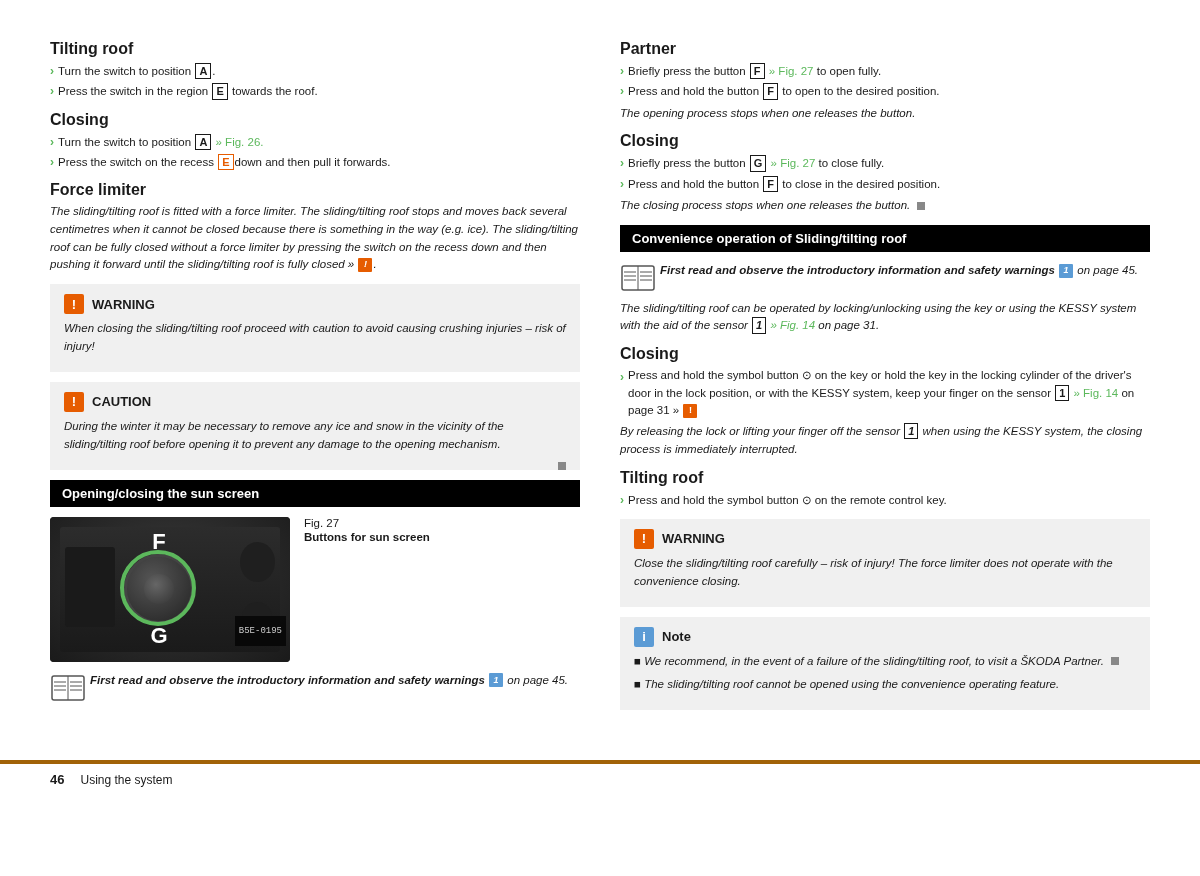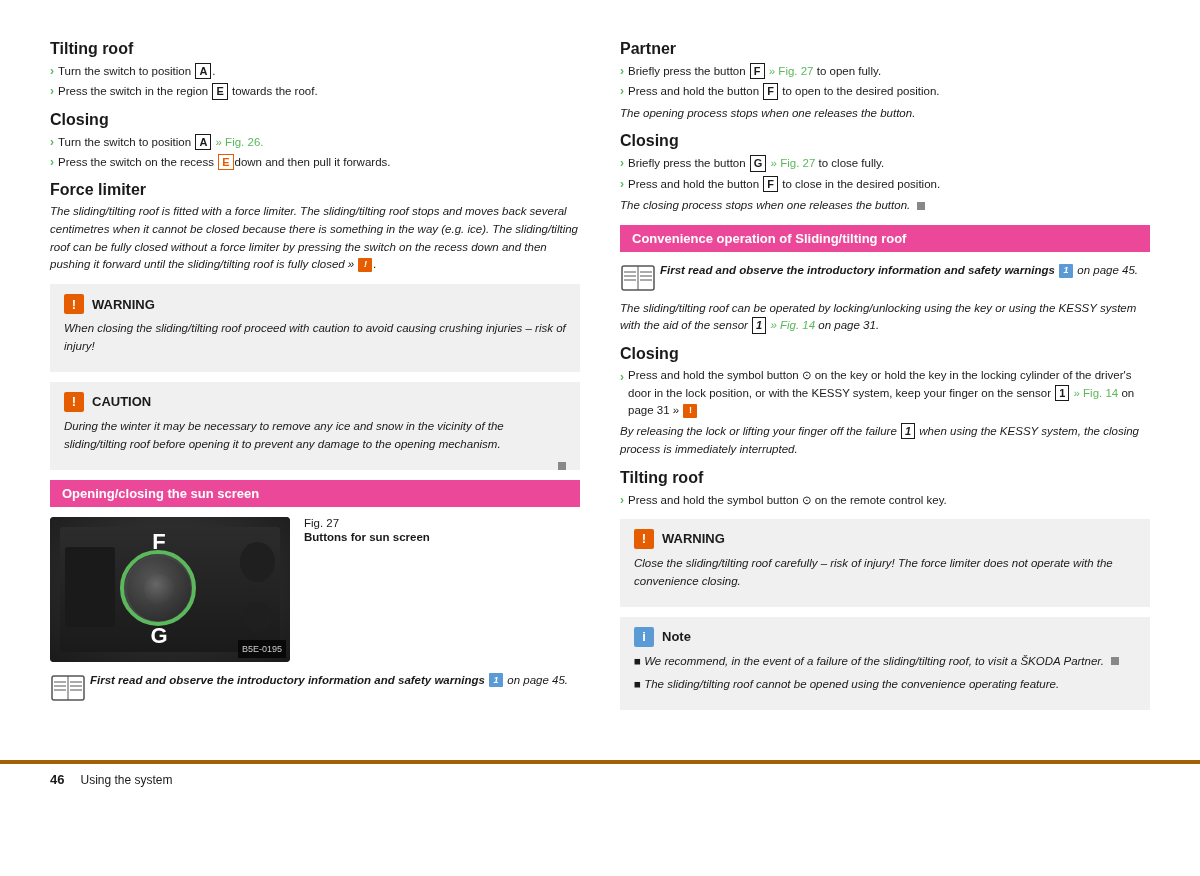--- a/index.html
+++ b/index.html
@@ -130,21 +130,21 @@
       margin-bottom: 10px;
     }
     .note-header {
       display: flex;
       align-items: center;
       font-weight: bold;
       font-size: 13px;
       margin-bottom: 6px;
     }
     .gray-bar-section {
-      background: #ec4899;
+      background: #000000;
       color: white;
       font-weight: bold;
       font-size: 13px;
       padding: 6px 12px;
       margin-bottom: 10px;
     }
     .fig-container {
       display: flex;
       gap: 14px;
       margin-bottom: 10px;
@@ -204,26 +204,27 @@
       position: absolute;
       bottom: -28px;
       left: 50%;
       transform: translateX(-50%);
       color: white;
       font-size: 22px;
       font-weight: bold;
     }
     .fig-id-box {
       position: absolute;
-      bottom: 4px;
+      bottom: 16px;
       right: 4px;
       background: rgba(0,0,0,0.7);
       color: #ccc;
       font-size: 9px;
-      padding: 4px 4px;
+      padding: 10px 4px;
+      font-family: Liberation Mono, monospace;
     }
     .fig-caption {
       font-size: 11.5px;
     }
     .fig-caption .fig-num {
       font-weight: normal;
       margin-bottom: 2px;
     }
     .fig-caption .fig-desc {
       font-weight: bold;
@@ -473,21 +474,21 @@
 
     <div class="section-block">
       <div class="section-title">Closing</div>
       <div class="instruction-line" style="align-items:flex-start;">
         <span class="arrow" style="margin-top:1px;">›</span>
         <span>
           <span>Press and hold the symbol button ⊙ on the key or hold the key in the locking cylinder of the driver's door in the lock position, or with the KESSY system, keep your finger on the sensor</span>&nbsp;<span class="key-box">1</span>&nbsp;<span class="link-green">» Fig. 14</span>&nbsp;<span>on page 31 »</span>&nbsp;<span class="inline-icon-warn">!</span>
         </span>
       </div>
       <div class="body-text" style="margin-top:4px;">
-        <span>By releasing the lock or lifting your finger off the failure</span>&nbsp;<span class="key-box">1</span>&nbsp;<span>when using the KESSY system, the closing process is immediately interrupted.</span>
+        <span>By releasing the lock or lifting your finger off the sensor</span>&nbsp;<span class="key-box">1</span>&nbsp;<span>when using the KESSY system, the closing process is immediately interrupted.</span>
       </div>
     </div>
 
     <div class="section-block">
       <div class="section-title">Tilting roof</div>
       <div class="instruction-line">
         <span class="arrow">›</span>
         <span>Press and hold the symbol button ⊙ on the remote control key.</span>
       </div>
     </div>

